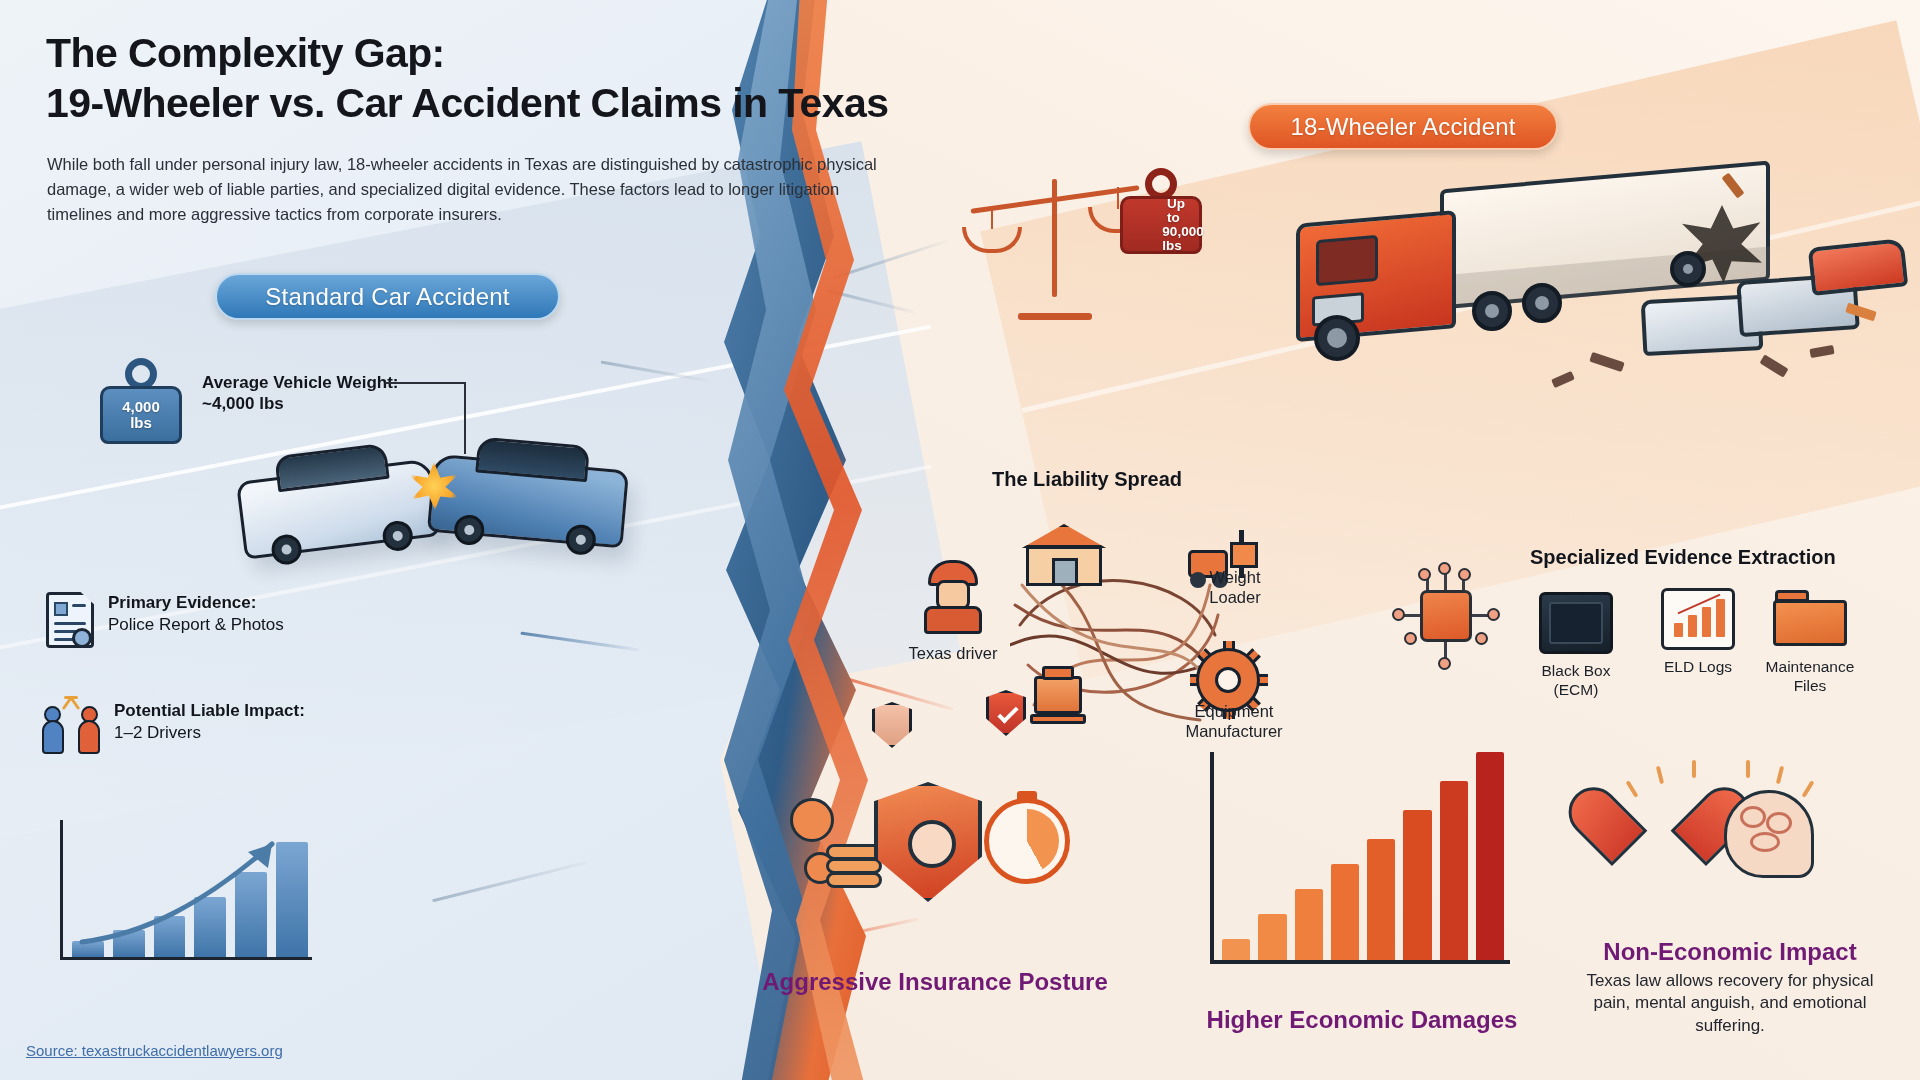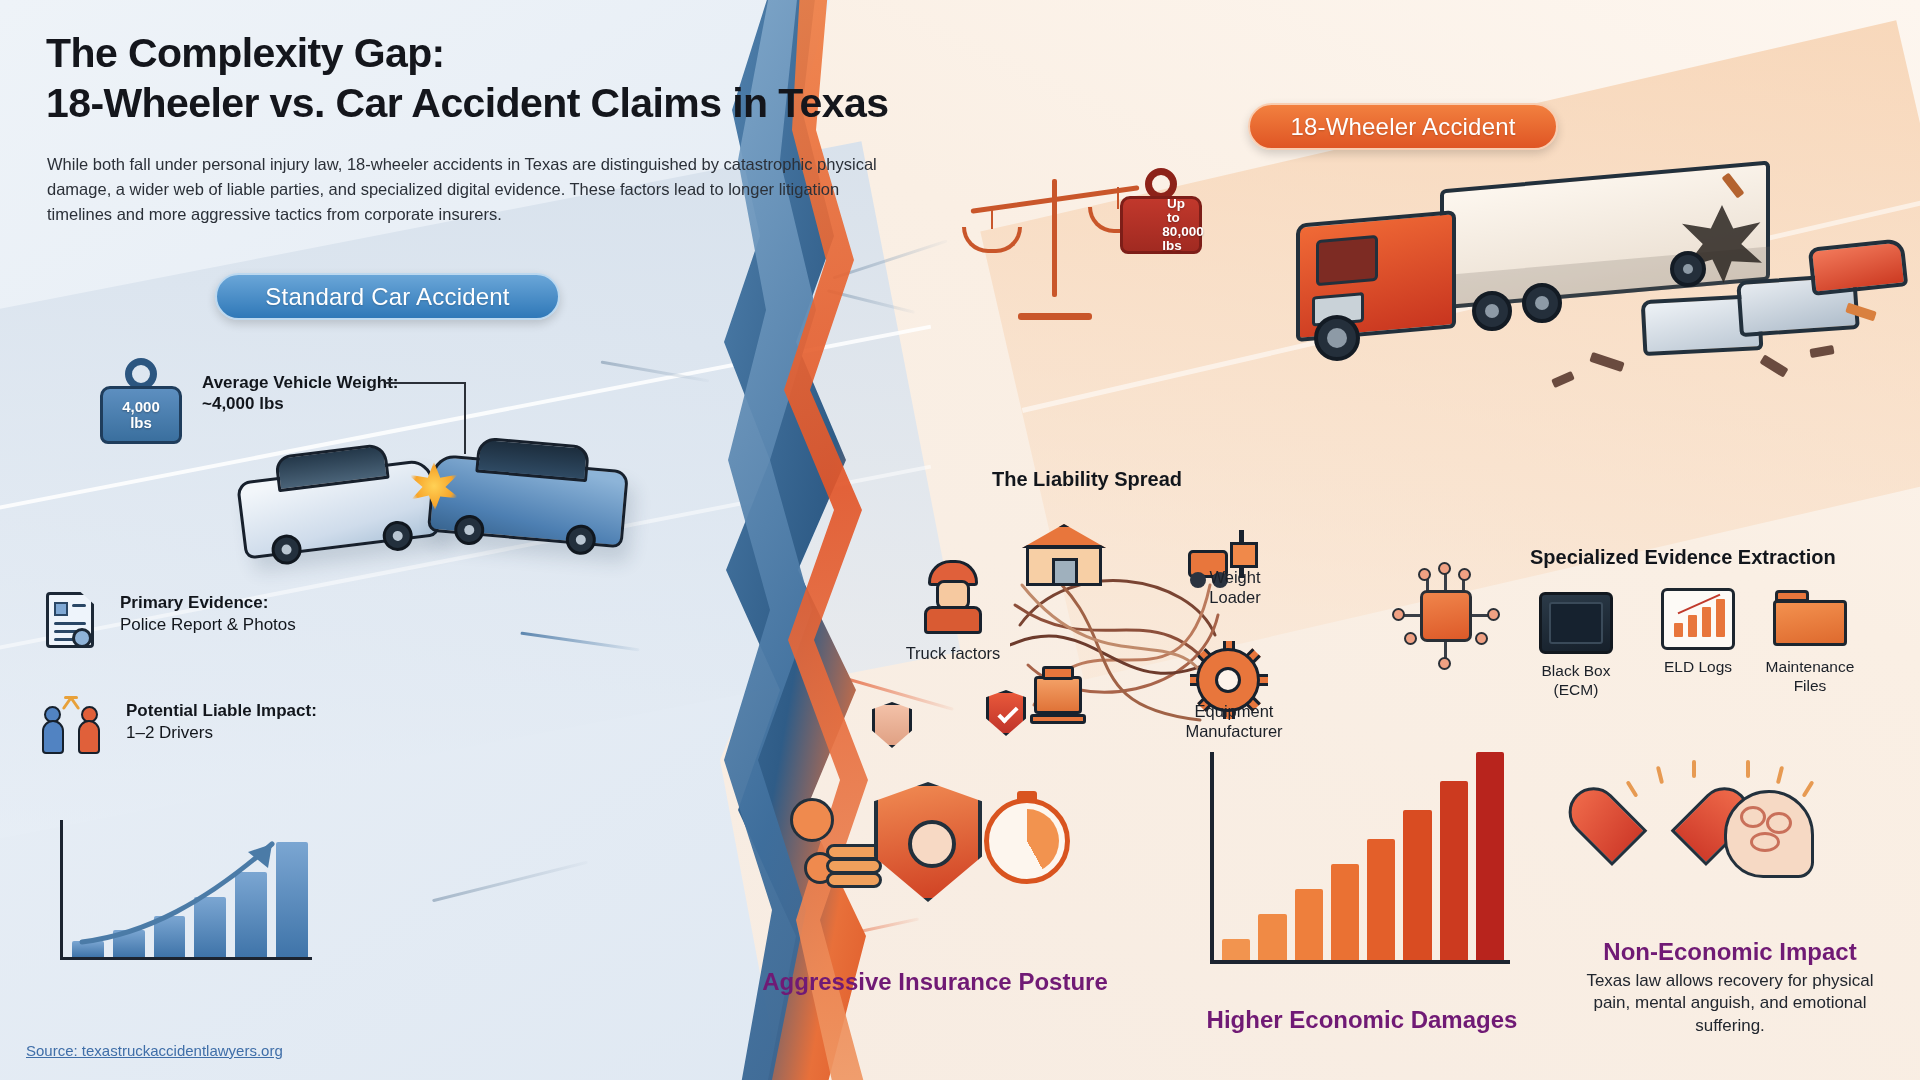--- a/index.html
+++ b/index.html
@@ -164,21 +164,21 @@
     background: #23303d; border: 3px solid #10171f;
   }
   .wheel::after{content:"";position:absolute;inset:7px;border-radius:50%;background:#b9c6d2;}
   .impact {
     position: absolute; left: 408px; top: 462px; width: 52px; height: 48px;
     background: radial-gradient(circle at 50% 50%, #ffd155 0%, #f7a52b 55%, rgba(247,165,43,0) 72%);
     clip-path: polygon(50% 0,62% 33%,96% 26%,72% 52%,100% 76%,62% 72%,52% 100%,40% 70%,6% 78%,28% 52%,0 26%,38% 33%);
   }
 
   
-  .row { position: absolute; display: flex; align-items: flex-start; gap: 26px; }
+  .row { position: absolute; display: flex; align-items: flex-start; gap: 14px; }
   .row .txt { font-size: 17px; line-height: 1.28; color: #12161c; }
   .row .txt b { font-weight: 700; display: block; }
   .row .txt span { font-weight: 500; display: block; }
 
   .doc-icon { width: 48px; height: 56px; position: relative; }
   .doc-icon .page {
     position: absolute; inset: 0; background: #eef4fb; border: 3px solid #1c2836;
     border-radius: 4px; clip-path: polygon(0 0, 72% 0, 100% 22%, 100% 100%, 0 100%);
   }
   .doc-icon .sq { position: absolute; left: 8px; top: 10px; width: 14px; height: 14px; background:#7fa8d4; border:2px solid #2a4766;}
@@ -364,21 +364,21 @@
   <div class="hair blue" style="left:520px; top:640px; width:120px; transform:rotate(8deg);"></div>
 
   <div class="chasm">
     <div class="crack-main"></div>
     <div class="crack-facet-a"></div>
     <div class="crack-orange"></div>
   </div>
 
   <div class="headline">
     <span>The Complexity Gap:</span>
-    <span class="l2">18-Wheeler vs. Car Accident Claims in Texas</span>
+    <span class="l2">19-Wheeler vs. Car Accident Claims in Texas</span>
   </div>
   <div class="subcopy">While both fall under personal injury law, 18-wheeler accidents in Texas are distinguished by catastrophic physical damage, a wider web of liable parties, and specialized digital evidence. These factors lead to longer litigation timelines and more aggressive tactics from corporate insurers.</div>
 
   <div class="pill pill-car">Standard Car Accident</div>
   <div class="pill pill-truck">18-Wheeler Accident</div>
 
   <div class="weight-tag">
     <div class="handle"></div>
     <div class="body">
       <div>4,000</div>
@@ -458,21 +458,21 @@
     <div class="beam"></div>
     <div class="str" style="left:31px; top:32px; height:22px;"></div>
     <div class="str" style="right:31px; top:12px; height:22px;"></div>
     <div class="pan l"></div>
     <div class="pan r"></div>
   </div>
   <div class="weight-tag red weight-truck">
     <div class="handle"></div>
     <div class="body">
       <div>Up to</div>
-      <div>80,000 lbs</div>
+      <div>90,000 lbs</div>
     </div>
   </div>
 
   <div class="sec-title" style="left:992px; top:468px;">The Liability Spread</div>
 
   <svg class="tangle" viewBox="0 0 220 190">
     <g fill="none" stroke-width="3" stroke-linecap="round">
       <path d="M10 80 C60 10, 180 30, 205 90" stroke="#7a4432"></path>
       <path d="M18 120 C70 170, 190 150, 208 70" stroke="#a8644a"></path>
       <path d="M5 60 C90 120, 150 40, 214 140" stroke="#8d4f3a"></path>
@@ -481,21 +481,21 @@
       <path d="M30 20 C120 90, 60 160, 190 175" stroke="#a06246"></path>
       <path d="M12 40 C100 150, 180 60, 206 160" stroke="#c08a6b"></path>
     </g>
   </svg>
 
   <div class="worker">
     <div class="helmet"></div>
       <div class="face"></div>
       <div class="torso"></div>
   </div>
-  <div class="node-label" style="left:900px; top:644px; width:106px;">Truck factors</div>
+  <div class="node-label" style="left:900px; top:644px; width:106px;">Texas driver</div>
 
   <div class="warehouse">
     <div class="roof"></div>
       <div class="body"></div>
       <div class="door"></div>
   </div>
 
   <div class="forklift">
     <div class="mast"></div>
       <div class="box"></div>

